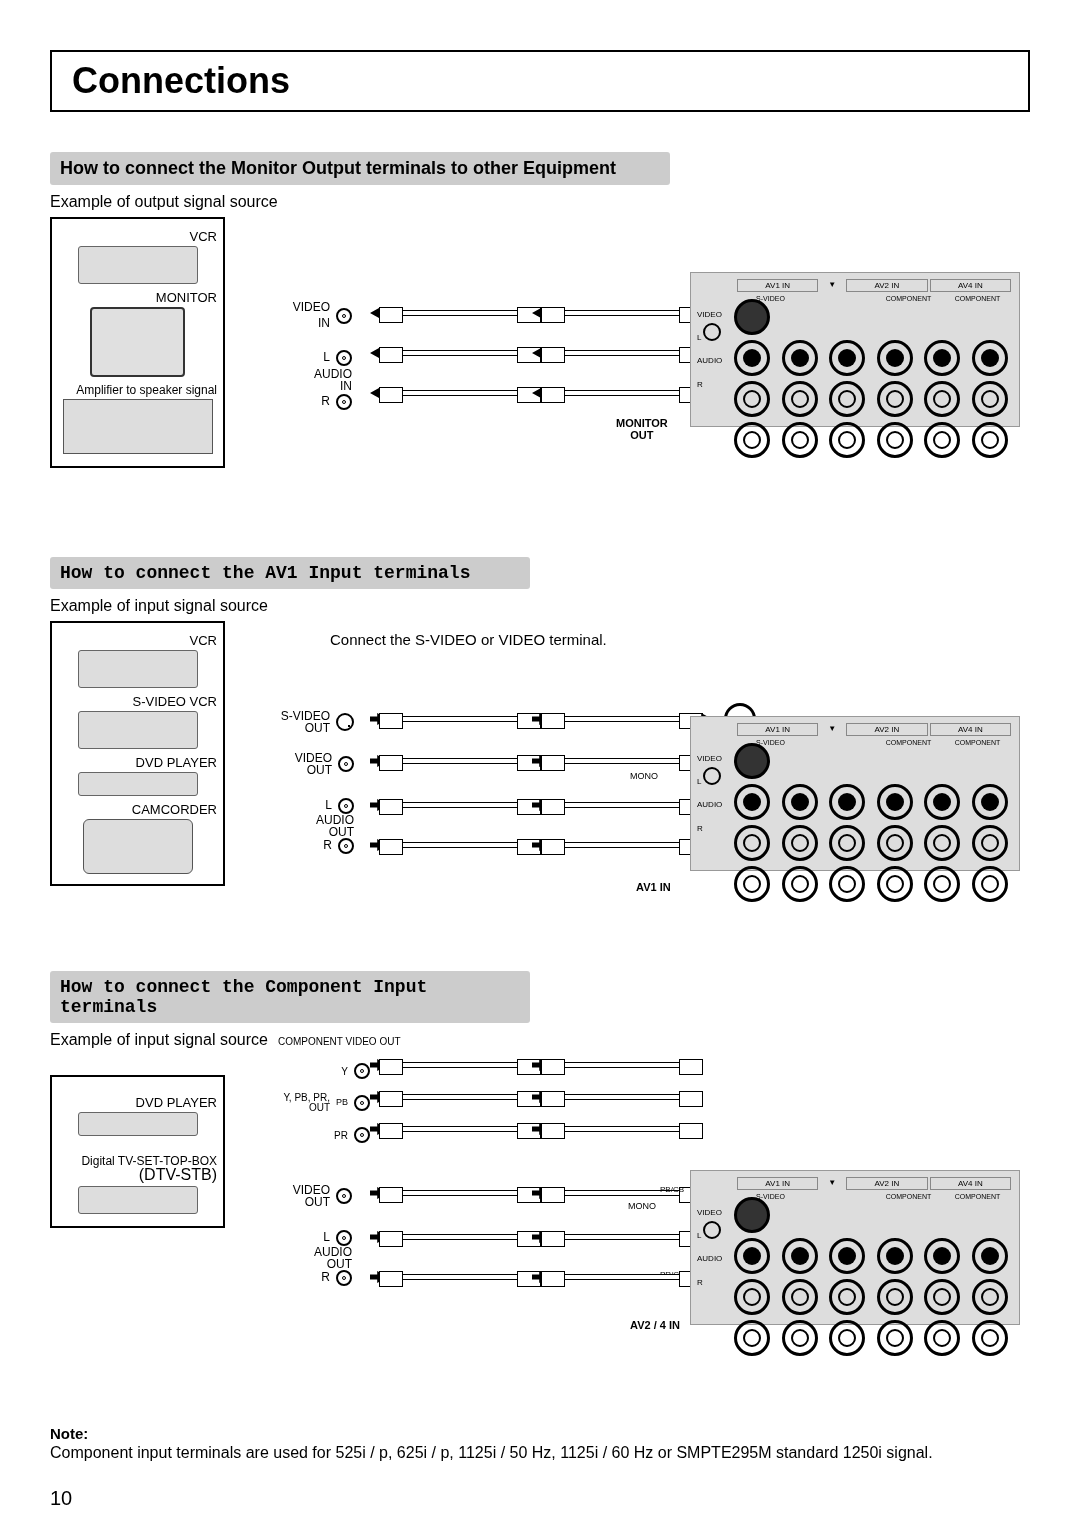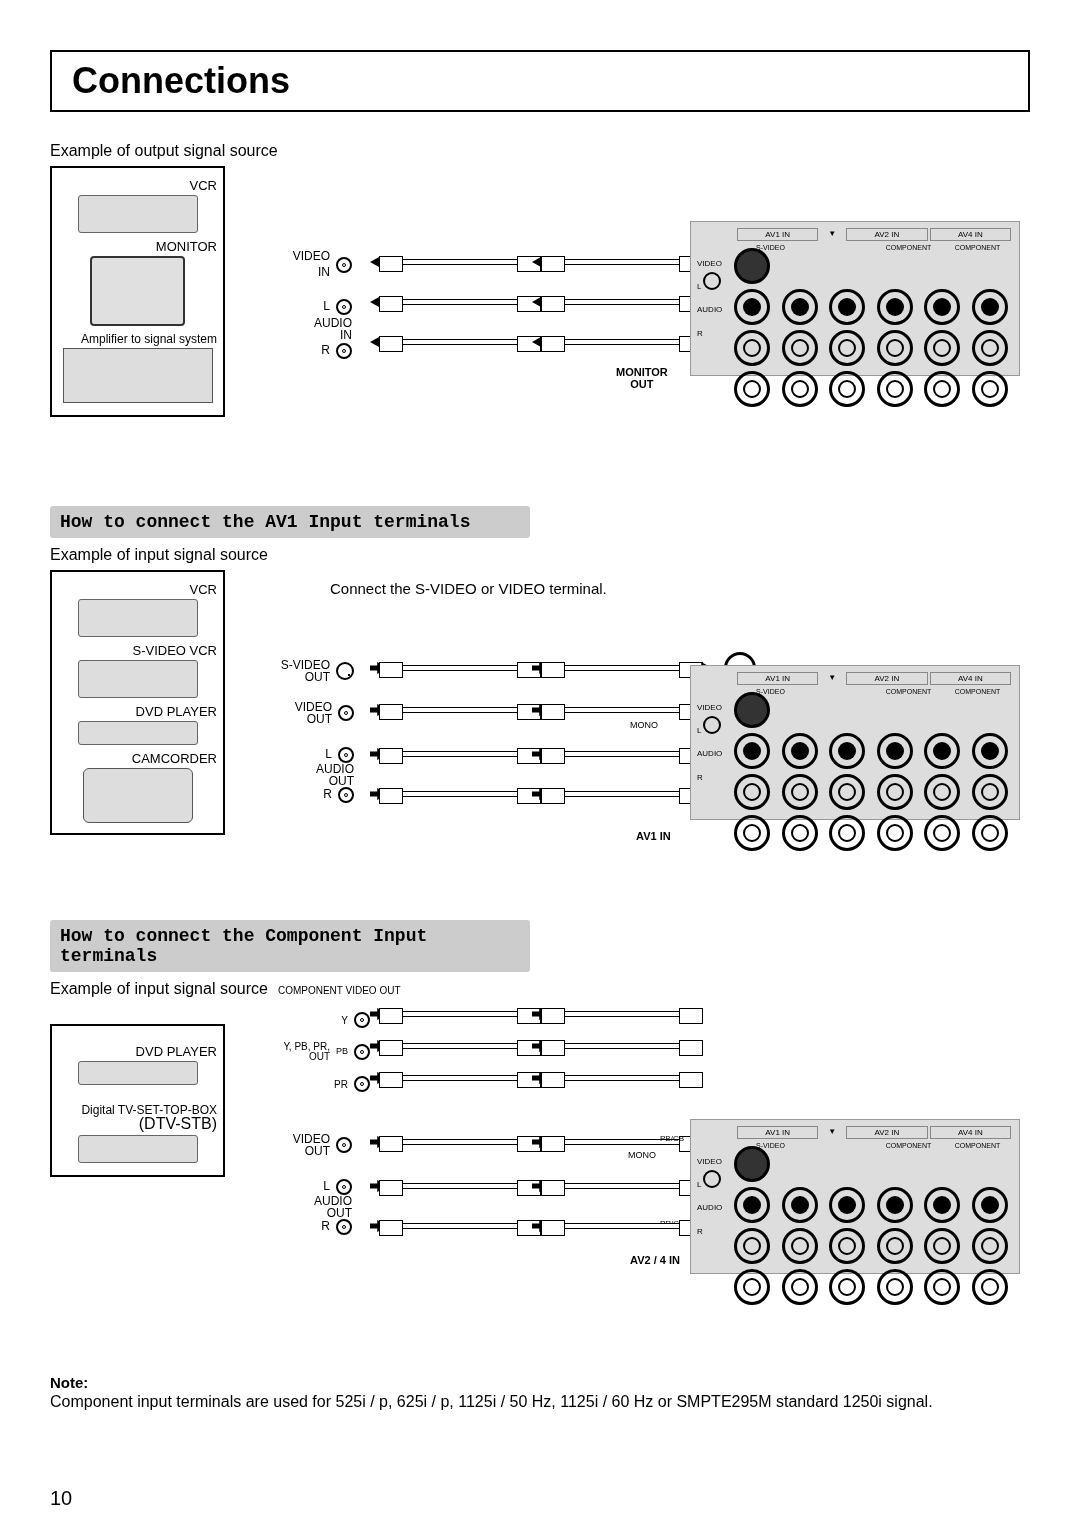--- a/index.html
+++ b/index.html
@@ -55,28 +55,29 @@
   .subhdr span{flex:1; text-align:center;}
 </style>
 </head>
 <body>
 
 <div class="border-box">
   <div class="page-title">Connections</div>
 </div>
 
 <div>
+  <div class="section-heading sh-wide">How to connect the Monitor Output terminals to other Equipment</div>
   <div class="caption">Example of output signal source</div>
   <div class="section-block">
     <div class="example-box">
       <div class="device-label">VCR</div>
       <div class="device-img"></div>
       <div class="device-label">MONITOR</div>
       <div class="monitor-img"></div>
-      <div class="device-label" style="font-size:12px;">Amplifier to signal system</div>
+      <div class="device-label" style="font-size:12px;">Amplifier to speaker signal</div>
       <div class="amp-img"></div>
     </div>
 
     <div class="diagram">
       <div class="io-labels" style="top:78px;">
         <div class="row">
             <div class="tag"><span>VIDEO</span><br><span>IN</span></div>
             <span class="jack-sm"></span>
           </div>
         <div class="row">
@@ -381,21 +382,21 @@
         </div>
       <div class="cable-row" style="left:120px; top:208px;">
           <span class="arrow-rl"></span>
           <span class="cable"></span>
           <span class="arrow-rl"></span>
           <span class="cable"></span>
           <span class="arrow-rl"></span>
           <span class="jack-big"></span>
           <span class="jack-big"></span>
         </div>
-      <div class="av24-lbl" style="top:250px;">AV2 / 4 IN</div>
+      <div class="av24-lbl" style="top:264px;">AV2 / 4 IN</div>
 
       <div class="panel" style="top:115px;">
         <div class="hdr">
             <span>AV1  IN</span>
             <span style="flex:0.3;border:none;">▼</span>
             <span>AV2  IN</span>
             <span>AV4  IN</span>
           </div>
         <div class="subhdr">
             <span>S-VIDEO</span>

